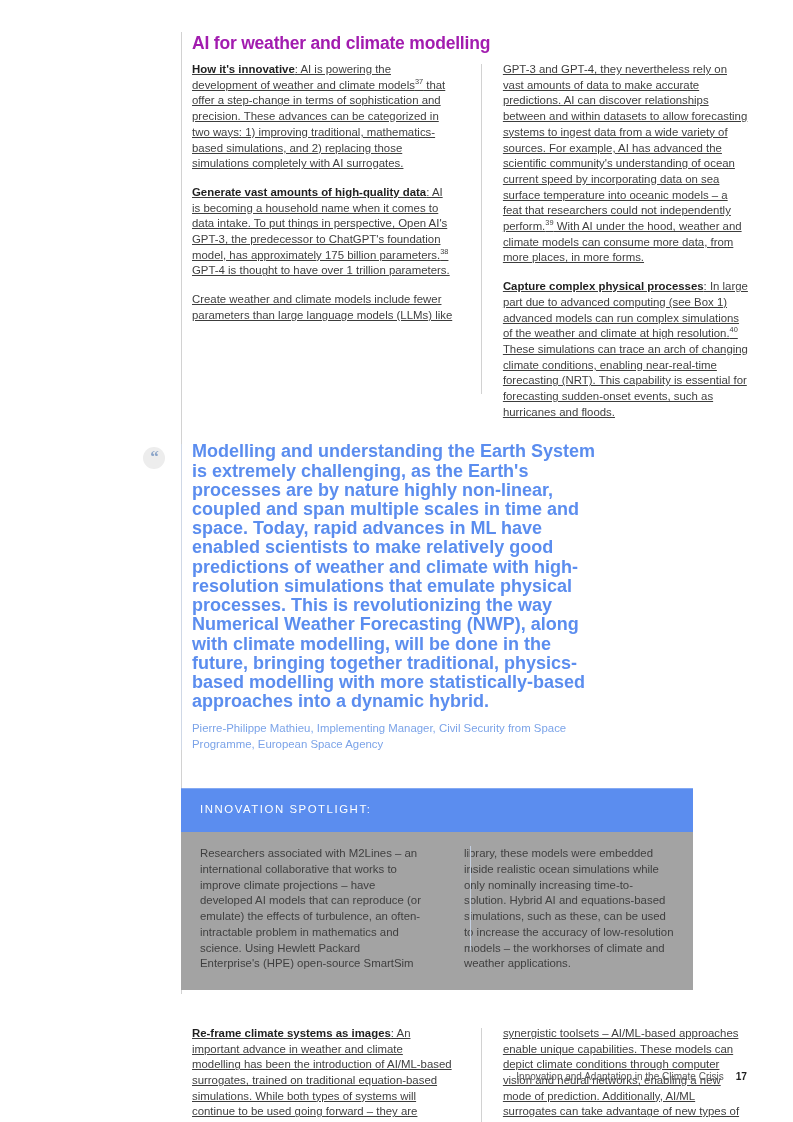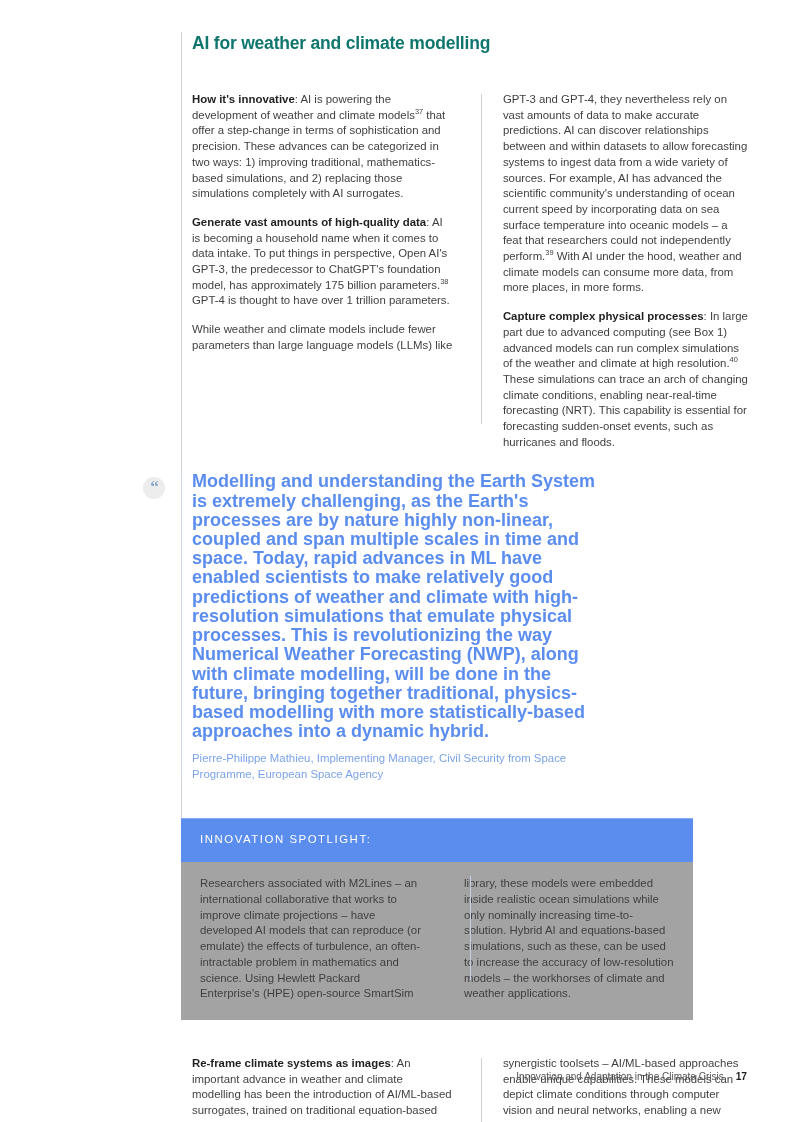--- a/index.html
+++ b/index.html
@@ -37,30 +37,31 @@
     position: absolute;
     left: 192px;
     top: 32px;
     width: 556px;
   }
 
   h1.title {
     font-size: 17.5px;
     line-height: 22px;
     font-weight: bold;
-    color: #0f766e;
-    margin: 0 0 38px 0;
+    color: #a21caf;
+    margin: 0 0 8px 0;
     letter-spacing: -0.2px;
   }
 
   
   .cols {
     display: flex;
     gap: 23px;
     position: relative;
+    text-decoration: underline;
   }
   .col {
     width: 266px;
     position: relative;
   }
   .col.right {
     padding-left: 26px;
     width: 249px;
   }
   .col-divider {
@@ -227,21 +228,21 @@
 
     <div class="cols">
       <div class="col-divider" style="height:330px;"></div>
 
       <div class="col left">
         <p><b>How it's innovative</b><span>: AI is powering the development of weather and climate models</span><sup>37</sup><span> that offer a step-change in terms of sophistication and precision. These advances can be categorized in two ways: 1) improving traditional, mathematics-based simulations, and 2) replacing those simulations completely with AI surrogates.</span></p>
 
 
         <p><b>Generate vast amounts of high-quality data</b><span>: AI is becoming a household name when it comes to data intake. To put things in perspective, Open AI's GPT-3, the predecessor to ChatGPT's foundation model, has approximately 175 billion parameters.</span><sup>38</sup><span> GPT-4 is thought to have over 1 trillion parameters.</span></p>
 
-        <p class="last">While weather and climate models include fewer parameters than large language models (LLMs) like</p>
+        <p class="last">Create weather and climate models include fewer parameters than large language models (LLMs) like</p>
       </div>
 
       <div class="col right">
         <p><span>GPT-3 and GPT-4, they nevertheless rely on vast amounts of data to make accurate predictions. AI can discover relationships between and within datasets to allow forecasting systems to ingest data from a wide variety of sources. For example, AI has advanced the scientific community's understanding of ocean current speed by incorporating data on sea surface temperature into oceanic models – a feat that researchers could not independently perform.</span><sup>39</sup><span> With AI under the hood, weather and climate models can consume more data, from more places, in more forms.</span></p>
 
         <p class="last"><b>Capture complex physical processes</b><span>: In large part due to advanced computing (see Box 1) advanced models can run complex simulations of the weather and climate at high resolution.</span><sup>40</sup><span> These simulations can trace an arch of changing climate conditions, enabling near-real-time forecasting (NRT). This capability is essential for forecasting sudden-onset events, such as hurricanes and floods.</span></p>
       </div>
     </div>
 
     <div class="quote-block">

